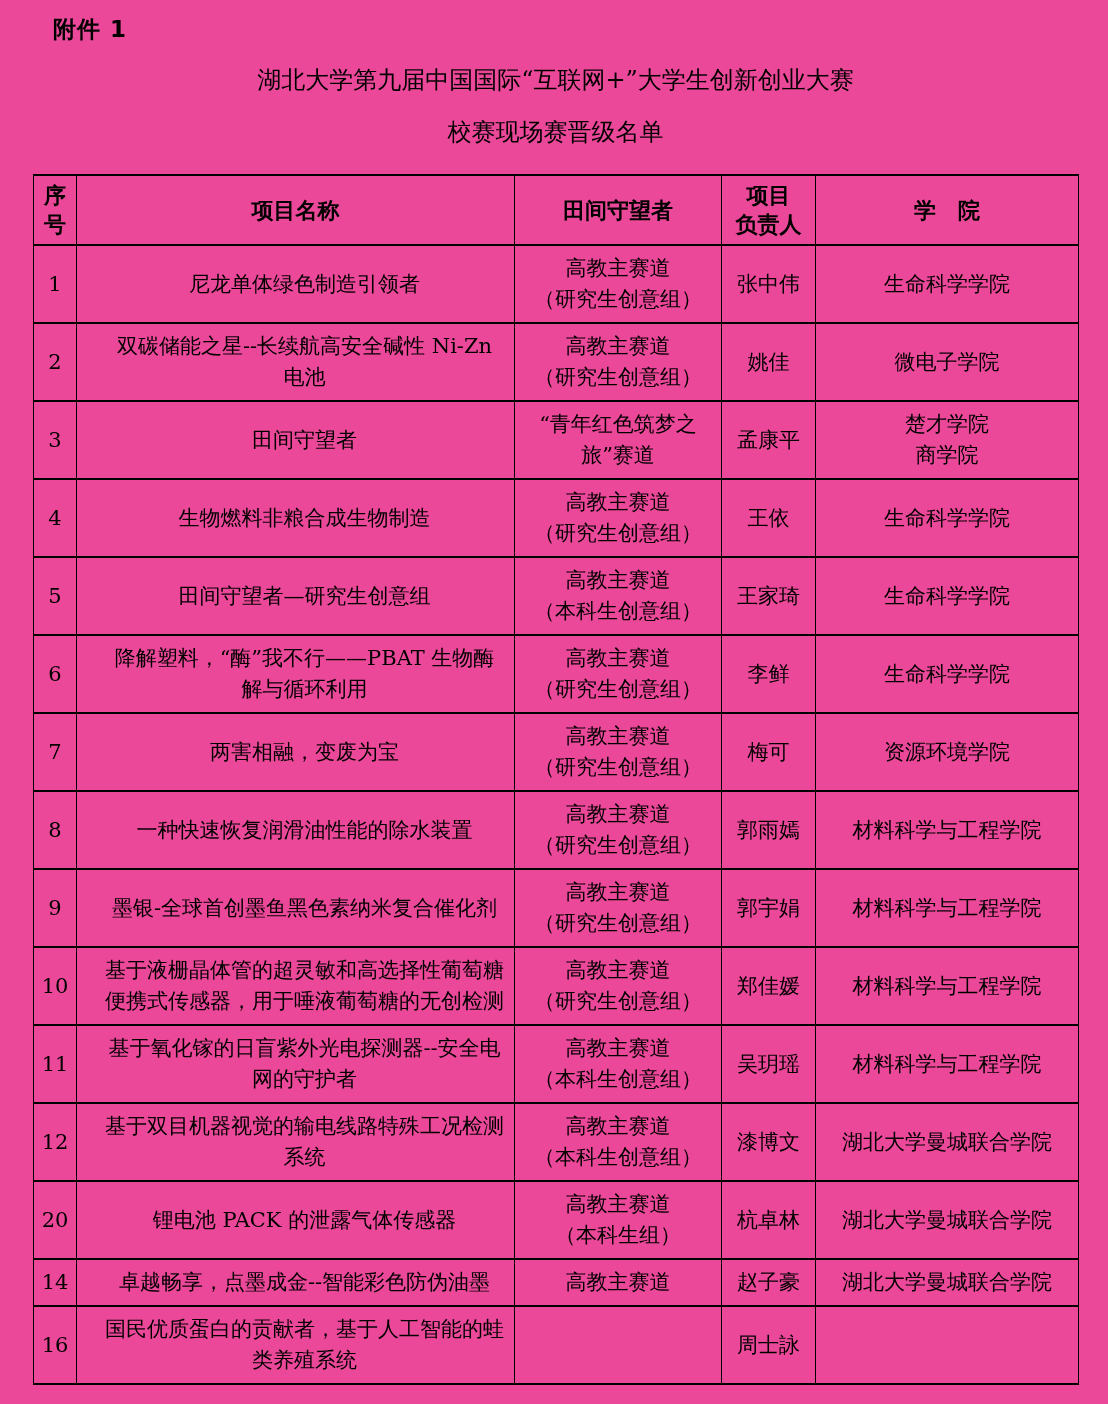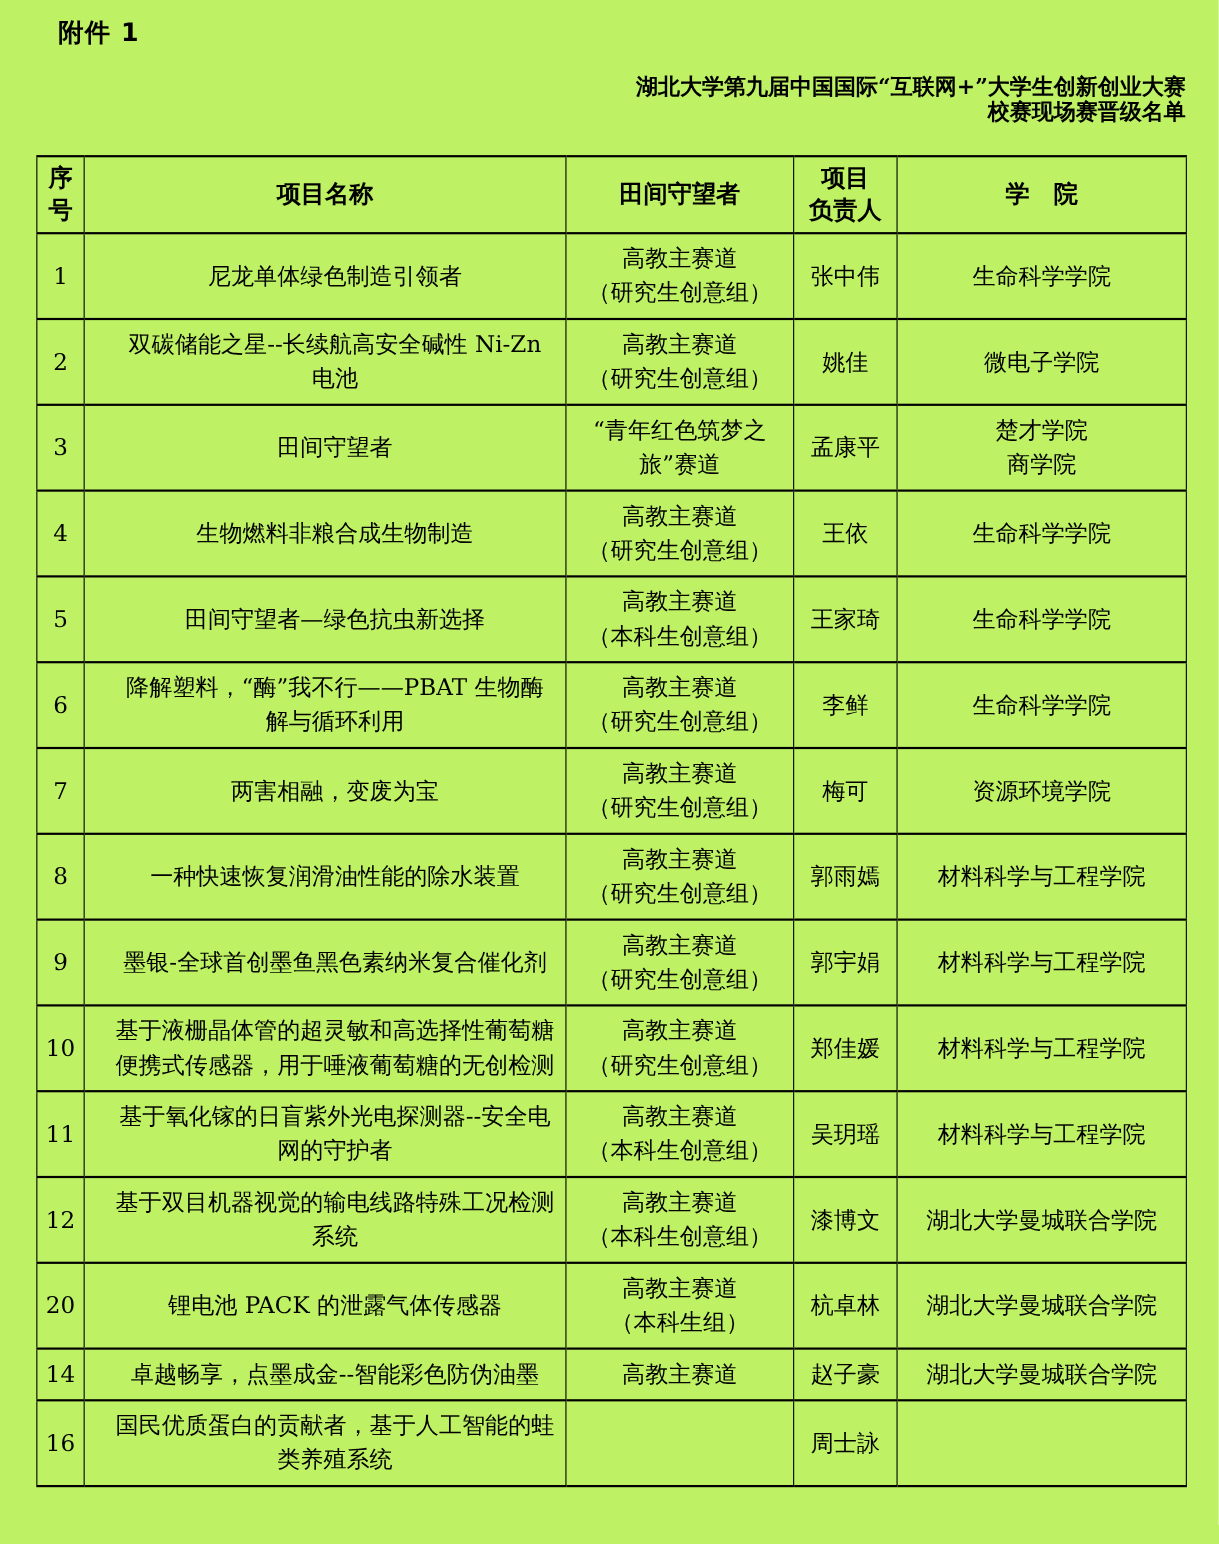--- a/index.html
+++ b/index.html
@@ -1,41 +1,41 @@
 <!DOCTYPE html>
 <html lang="zh"><head>
 <meta charset="utf-8">
 <style>
   html, body { margin: 0; padding: 0; background: #ffffff; }
   .page {
     width: 1108px;
     height: 1404px;
     box-sizing: border-box;
-    background: #bef264;
+    background: #ec4899;
     color: #000000;
     font-family: "DejaVu Serif", "Liberation Serif", serif;
     padding: 10px 30px 0 33px;
     overflow: hidden;
   }
   .attachment {
     font-family: "DejaVu Sans", "Liberation Sans", sans-serif;
     font-weight: bold;
     font-size: 23px;
     margin: 4px 0 0 20px;
     letter-spacing: 1px;
   }
   .title {
-    text-align: right;
-    font-weight: bold;
-    font-size: 20px;
+    text-align: center;
+    font-weight: normal;
+    font-size: 24px;
     line-height: 1.15;
     margin: 0;
   }
   .title-line1 { margin-top: 22px; }
-  .title-line2 { }
+  .title-line2 { margin-top: 24px; }
   table.roster {
     width: 1045px;
     margin-top: 28px;
     border-collapse: collapse;
     table-layout: fixed;
   }
   .roster th, .roster td {
     border: 1px solid #000;
     border-top: 2px solid #000;
     border-bottom: 2px solid #000;
@@ -137,21 +137,21 @@
           <div class="line">（研究生创意组）</div>
         </td>
         <td>王依</td>
         <td>
           <div class="line">生命科学学院</div>
           <div class="line"></div>
         </td>
       </tr>
       <tr>
         <td>5</td>
-        <td class="cell-name">田间守望者—绿色抗虫新选择</td>
+        <td class="cell-name">田间守望者—研究生创意组</td>
         <td>
           <div class="line">高教主赛道</div>
           <div class="line">（本科生创意组）</div>
         </td>
         <td>王家琦</td>
         <td>
           <div class="line">生命科学学院</div>
           <div class="line"></div>
         </td>
       </tr>

